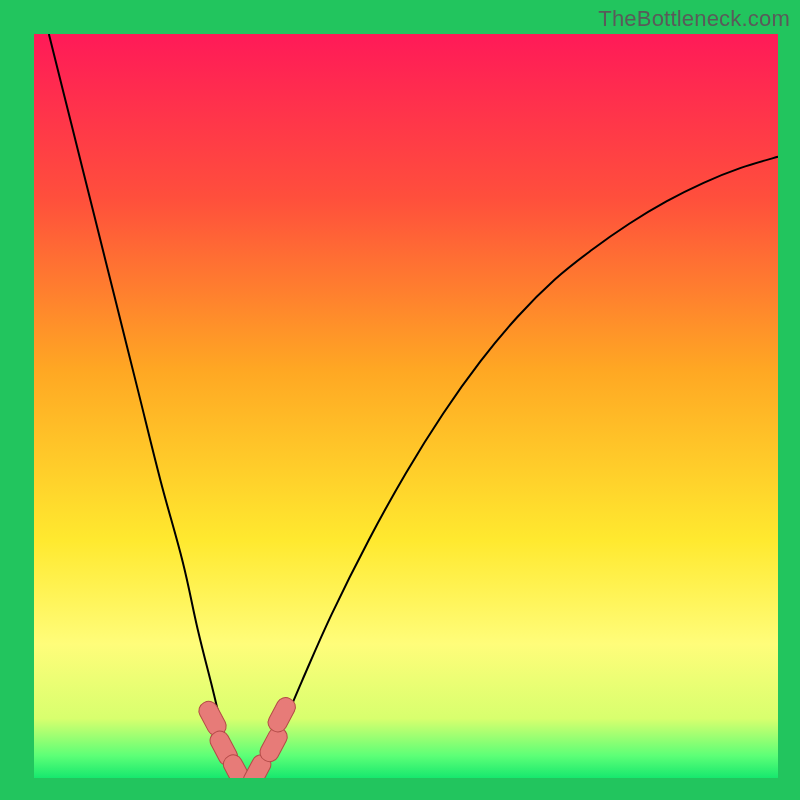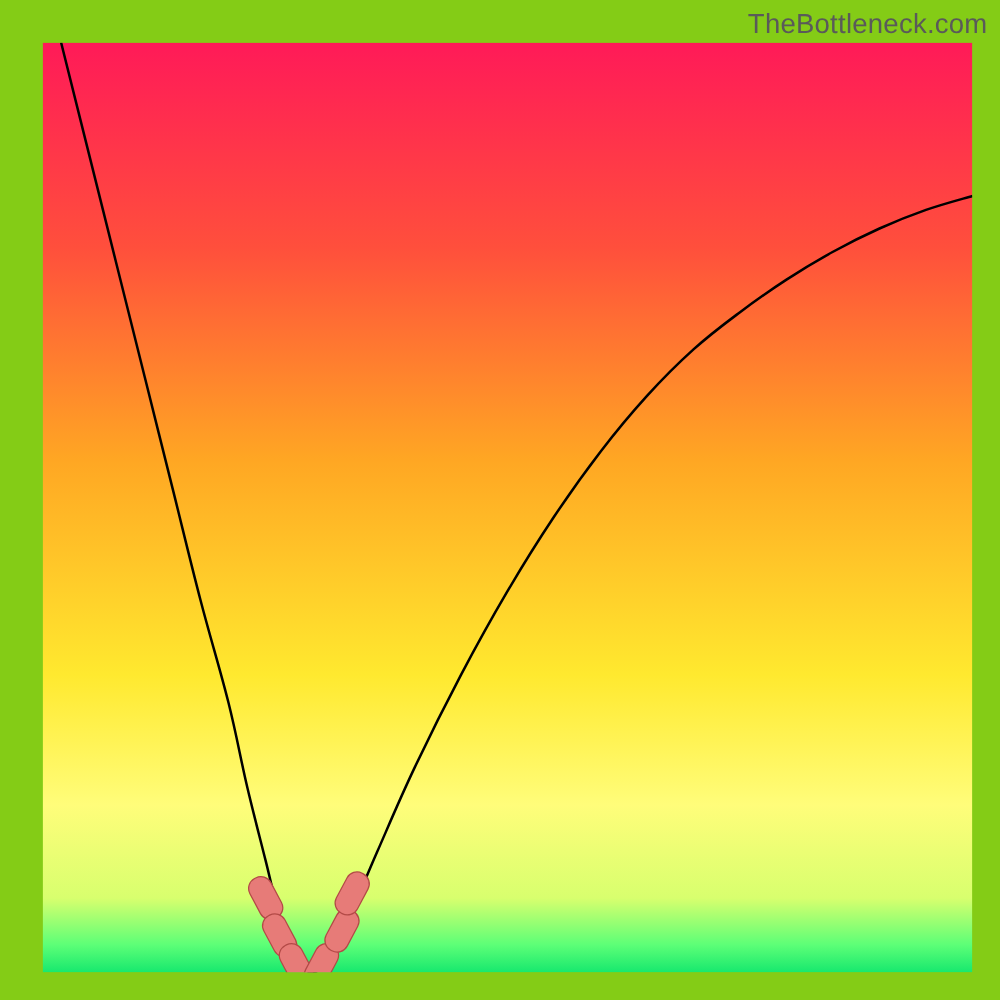--- a/index.html
+++ b/index.html
@@ -8,21 +8,21 @@
     width: 800px;
     height: 800px;
     overflow: hidden;
     background: #000;
     font-family: Arial, Helvetica, sans-serif;
   }
   .frame {
     position: absolute;
     left: 0; top: 0;
     width: 800px; height: 800px;
-    background: #84cc16;
+    background: #22c55e;
   }
   .plot {
     position: absolute;
     left: 34px;
     top: 34px;
     width: 744px;
     height: 744px;
     overflow: hidden;
   }
   .watermark {

